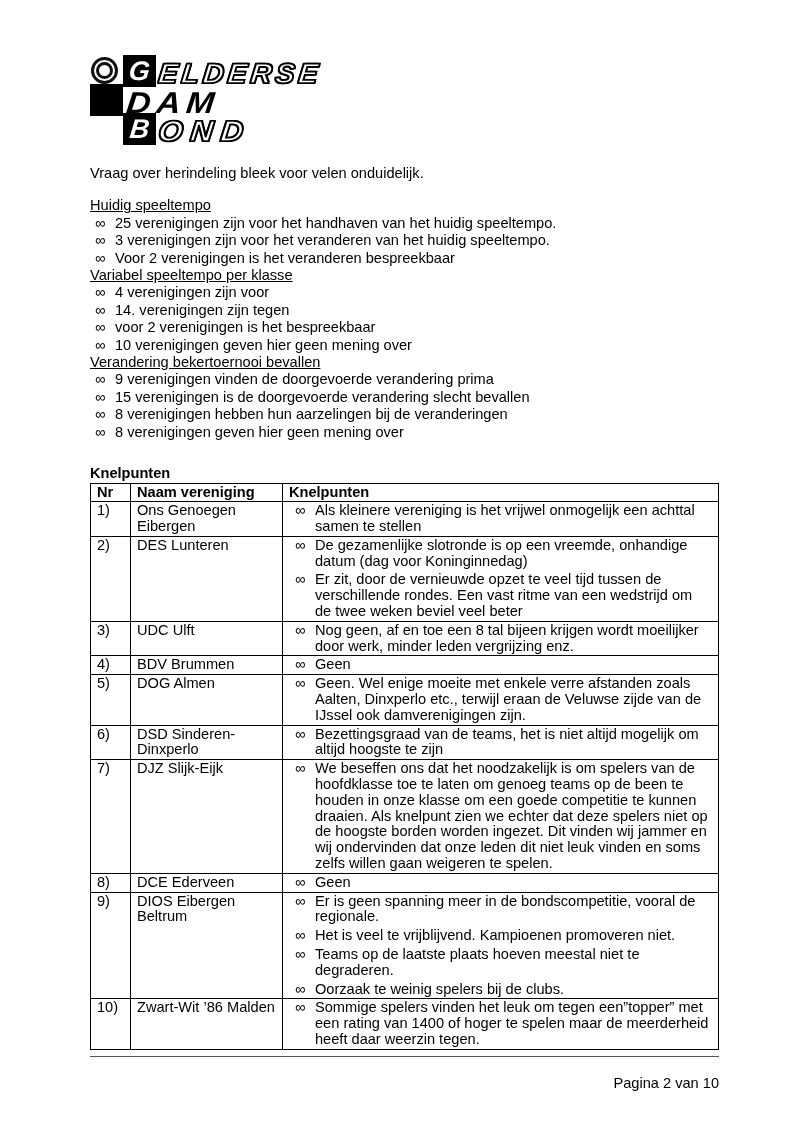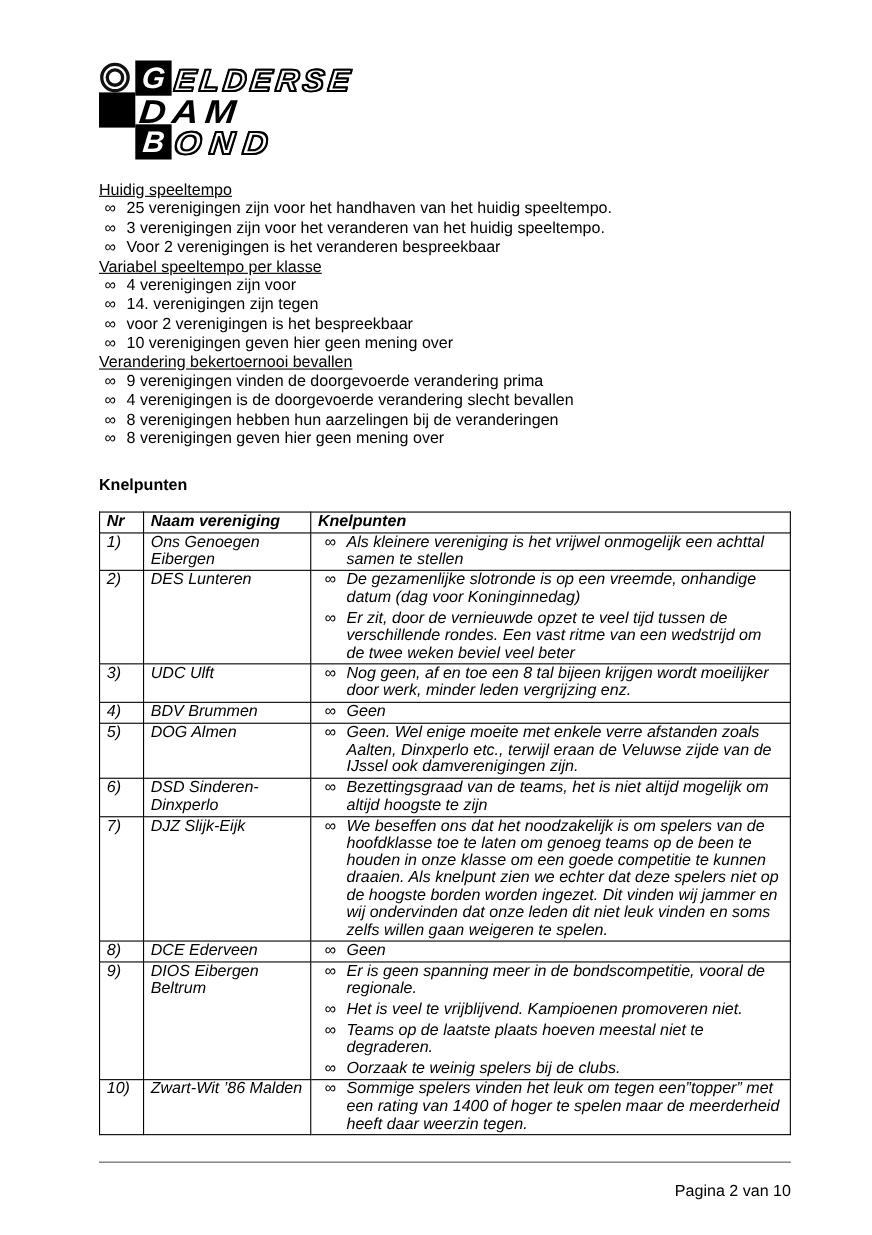--- a/index.html
+++ b/index.html
@@ -38,21 +38,21 @@
   .intro { margin:0 0 15px 0; }
   .section-heading { text-decoration:underline; font-weight:normal; margin:0; }
   .bullet-line { display:flex; }
   .bul { flex:0 0 25px; padding-left:5px; box-sizing:border-box; }
   .bul-text { flex:1; }
   .mt-gap { }
   .knelpunten-title { font-weight:bold; font-size:14.6px; margin:24px 0 0 0; }
 
   
   table.knel { border-collapse:collapse; table-layout:fixed; width:628px;
-        margin-top:15px; line-height:15.8px;font-style:italic; }
+        line-height:15.8px; }
   table.knel th, table.knel td { border:1px solid #000; vertical-align:top;
         text-align:left; padding:1px 4px 1px 6px; }
   table.knel th { font-weight:bold; }
   .col-nr   { width:40px; }
   .col-naam { width:152px; }
   .col-pts  { width:436px; }
   td.c-pts { padding-left:4px; }
   .pt { display:flex; }
   .pt + .pt { margin-top:3px; }
   .pt .bul { flex:0 0 26px; padding-left:6px; }
@@ -76,20 +76,21 @@
     <div class="sq sq-b">
       <span class="sq-letter">B</span>
     </div>
     <span class="logo-word outline-txt w-elderse">ELDERSE</span>
     <span class="logo-word w-dam">DAM</span>
     <span class="logo-word outline-txt w-ond">OND</span>
   </div>
 
   <div class="content">
 
+    <p class="intro">Vraag over herindeling bleek voor velen onduidelijk.</p>
 
     <div class="section">
       <div class="section-heading">Huidig speeltempo</div>
       <div class="bullet-line">
         <span class="bul">∞</span>
         <span class="bul-text">25 verenigingen zijn voor het handhaven van het huidig speeltempo.</span>
       </div>
       <div class="bullet-line">
         <span class="bul">∞</span>
         <span class="bul-text">3 verenigingen zijn voor het veranderen van het huidig speeltempo.</span>
@@ -121,21 +122,21 @@
     </div>
 
     <div class="section mt-gap">
       <div class="section-heading">Verandering bekertoernooi bevallen</div>
       <div class="bullet-line">
         <span class="bul">∞</span>
         <span class="bul-text">9 verenigingen vinden de doorgevoerde verandering prima</span>
       </div>
       <div class="bullet-line">
         <span class="bul">∞</span>
-        <span class="bul-text">4 verenigingen is de doorgevoerde verandering slecht bevallen</span>
+        <span class="bul-text">15 verenigingen is de doorgevoerde verandering slecht bevallen</span>
       </div>
       <div class="bullet-line">
         <span class="bul">∞</span>
         <span class="bul-text">8 verenigingen hebben hun aarzelingen bij de veranderingen</span>
       </div>
       <div class="bullet-line">
         <span class="bul">∞</span>
         <span class="bul-text">8 verenigingen geven hier geen mening over</span>
       </div>
     </div>

